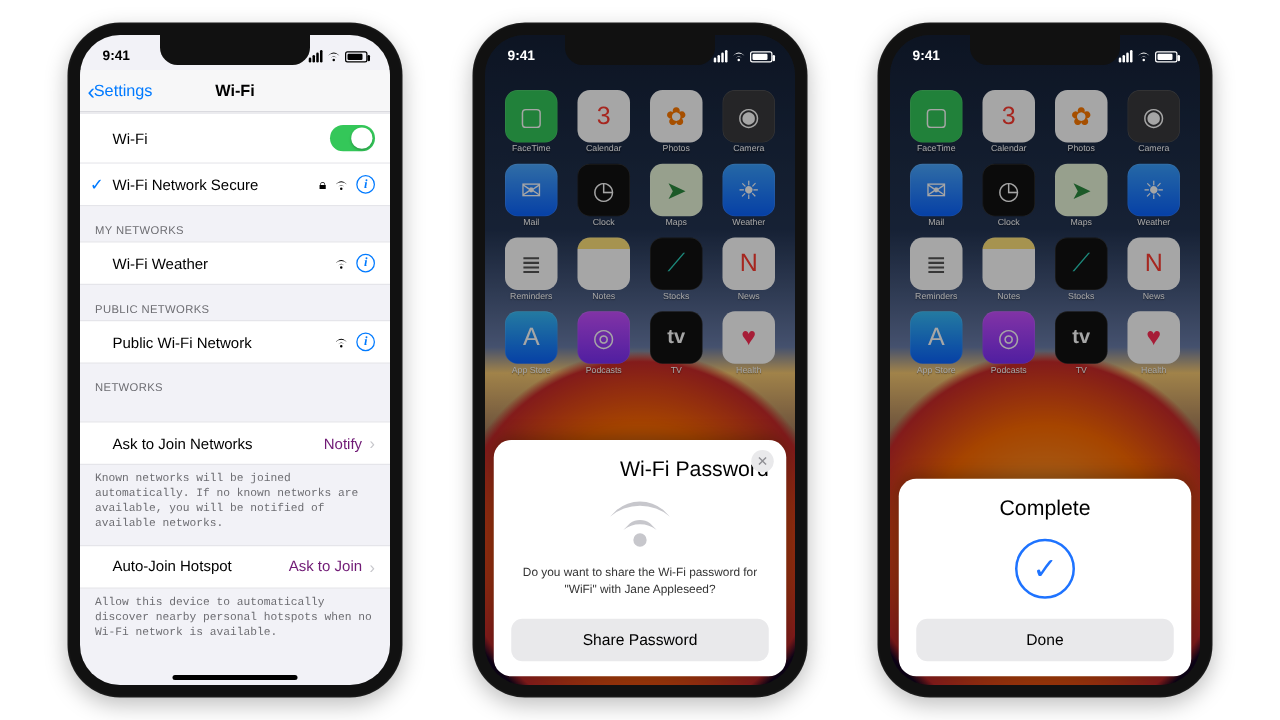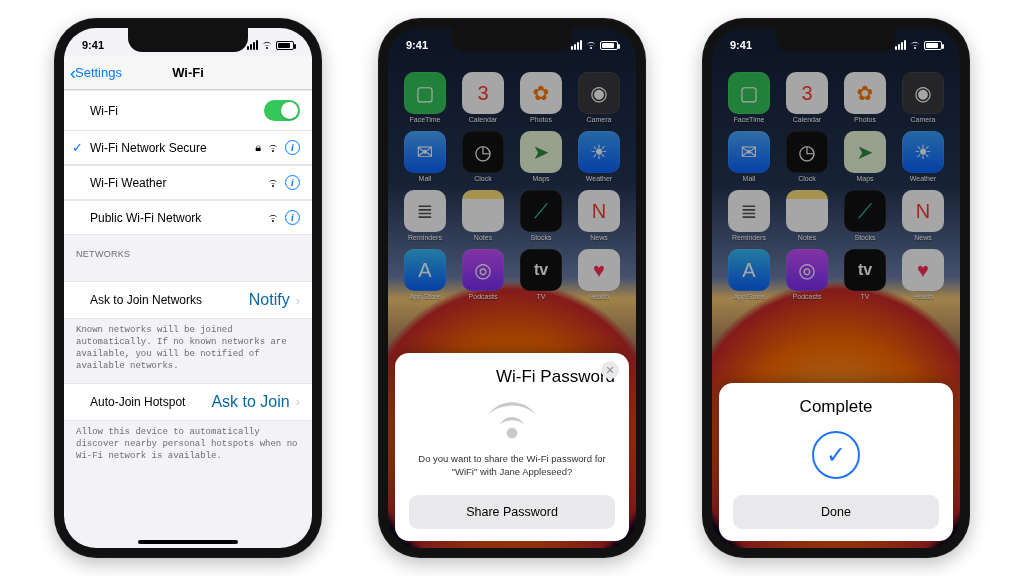--- a/index.html
+++ b/index.html
@@ -93,21 +93,21 @@
     width:17px; height:17px; border-radius:50%; background:#fff;
     box-shadow:0 1px 2px rgba(0,0,0,.25);
   }
   .info-icn {
     width:15px; height:15px; border:1.3px solid #007aff; border-radius:50%;
     color:#007aff; font-size:10px; display:flex;align-items:center;justify-content:center;
     font-family: Georgia, serif; font-style:italic; font-weight:600;
   }
   .wifi-icn, .lock-icn { font-size:11px; color:#000; }
   .right-group { display:flex; align-items:center; gap:6px; color:#8e8e93;}
-  .gray-val { color:#0369a1; font-size:16px;}
+  .gray-val { color:#701a75; font-size:12px;}
   .disclosure { color:#c7c7cc; font-size:13px;}
   .home-ind {
     position:absolute; bottom:4px; left:50%; transform:translateX(-50%);
     width:100px; height:4px; border-radius:2px; background:#000;
   }
   .spacer { height:18px; }
 
   
   .home-bg {
     position:absolute; inset:0;
@@ -207,30 +207,32 @@
         <span>Wi-Fi Network Secure</span>
         <span class="right-group">
           <span class="lock-icn">🔒︎</span>
           <svg class="wifi-sm" viewBox="0 0 24 18">
               <path fill="#000" d="M12 17a2 2 0 100-4 2 2 0 000 4zm-5-5l2-2a5 5 0 016 0l2 2a8 8 0 00-10 0zm-4-4l2-2a11 11 0 0114 0l2 2a14 14 0 00-18 0z"></path>
             </svg>
           <span class="info-icn">i</span>
         </span>
       </div>
 
+      <div class="section-h">MY NETWORKS</div>
       <div class="cell first">
         <span>Wi-Fi Weather</span>
         <span class="right-group">
           <svg class="wifi-sm" viewBox="0 0 24 18">
               <path fill="#000" d="M12 17a2 2 0 100-4 2 2 0 000 4zm-5-5l2-2a5 5 0 016 0l2 2a8 8 0 00-10 0zm-4-4l2-2a11 11 0 0114 0l2 2a14 14 0 00-18 0z"></path>
             </svg>
           <span class="info-icn">i</span>
         </span>
       </div>
 
+      <div class="section-h">PUBLIC NETWORKS</div>
       <div class="cell first">
         <span>Public Wi-Fi Network</span>
         <span class="right-group">
           <svg class="wifi-sm" viewBox="0 0 24 18">
               <path fill="#000" d="M12 17a2 2 0 100-4 2 2 0 000 4zm-5-5l2-2a5 5 0 016 0l2 2a8 8 0 00-10 0zm-4-4l2-2a11 11 0 0114 0l2 2a14 14 0 00-18 0z"></path>
             </svg>
           <span class="info-icn">i</span>
         </span>
       </div>
 

